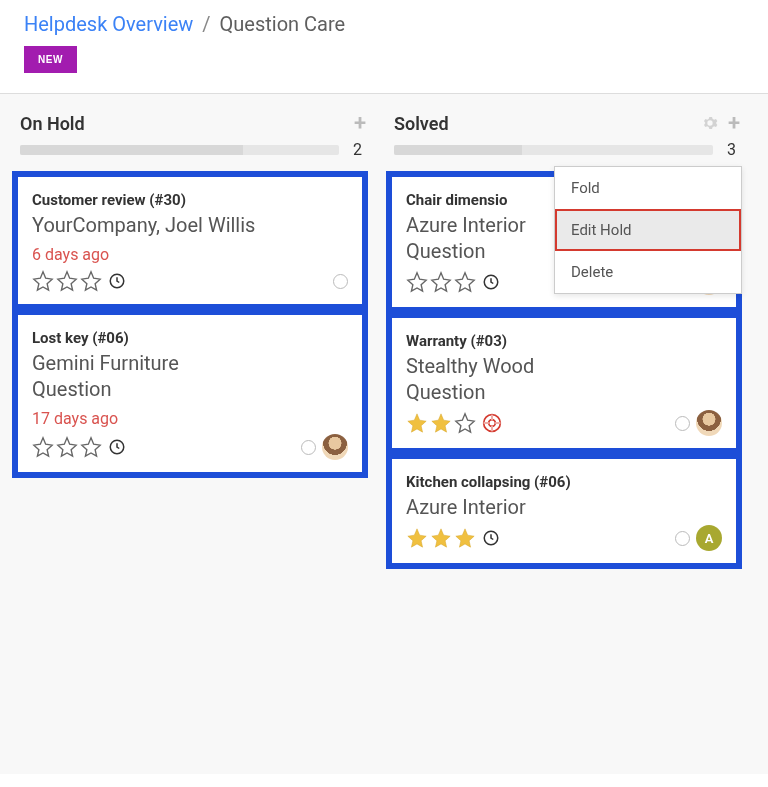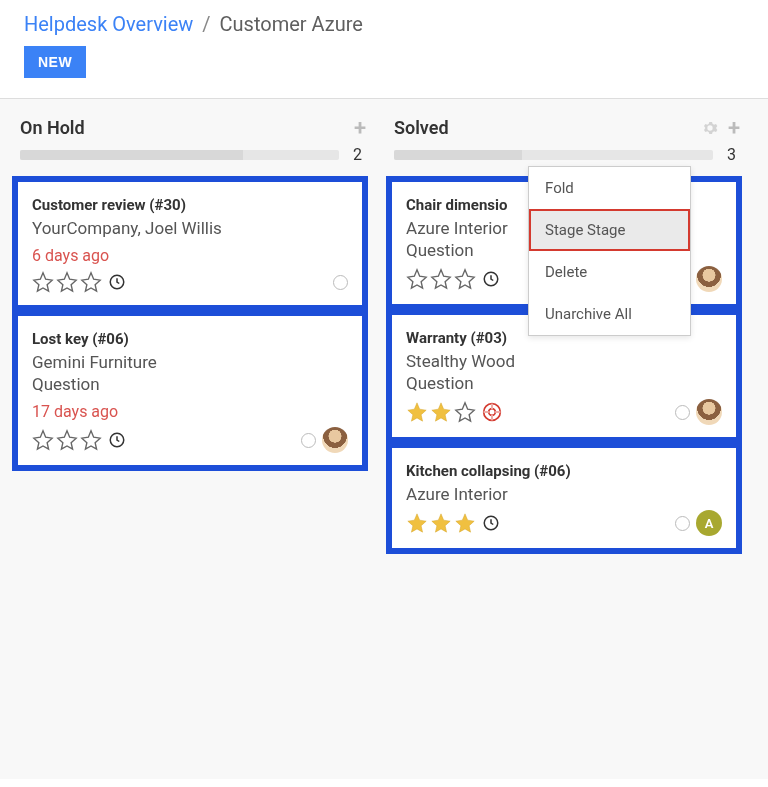--- a/index.html
+++ b/index.html
@@ -1,62 +1,62 @@
 <!DOCTYPE html>
 <html><head>
 <meta charset="utf-8">
 <style>
   * { box-sizing: border-box; margin: 0; padding: 0; }
   body { font-family: -apple-system, BlinkMacSystemFont, "Segoe UI", Roboto, sans-serif; background: #fff; width: 768px; }
   .header { padding: 12px 24px 8px; }
   .breadcrumb { font-size: 20px; color: #5f5f5f; margin-bottom: 10px; }
   .breadcrumb .link { color: #3b82f6; }
   .breadcrumb .sep { color: #888; margin: 0 4px; }
-  .new-btn { background: #3b82f6; color: #fff; border: none; padding: 8px 14px; font-weight: 700; font-size: 14px; letter-spacing: 0.5px; cursor: pointer; }
+  .new-btn { background: #a21caf; color: #fff; border: none; padding: 8px 14px; font-weight: 700; font-size: 10px; letter-spacing: 0.5px; cursor: pointer; }
   .divider { border: none; border-top: 1px solid #ddd; margin-top: 12px; }
   .board { display: flex; padding: 18px 10px 40px; gap: 14px; background: #f8f8f8; min-height: 680px; position: relative; }
   .column { width: 360px; }
-  .col-header { display: flex; justify-content: space-between; padding: 0 4px 6px 10px; }
+  .col-header { display: flex; align-items: center; justify-content: space-between; padding: 0 4px 6px 10px; }
   .col-title { font-size: 18px; font-weight: 600; color: #333; }
   .col-icons { display: flex; gap: 10px; align-items: center; color: #bbb; }
   .col-icons svg, .col-icons .plus { cursor: pointer; }
   .plus { font-size: 22px; color: #bbb; font-weight: 600; line-height: 1; }
   .progress-row { display: flex; align-items: center; gap: 14px; padding: 0 8px 12px 10px; }
   .progress-bar { flex: 1; height: 10px; background: #e6e6e6; border-radius: 2px; }
   .progress-fill { height: 100%; background: #d8d8d8; border-radius: 2px 0 0 2px; }
   .count { font-size: 16px; color: #333; }
   .cards { padding: 0 2px; }
   .card { background: #fff; border: 6px solid #1d4ed8; padding: 14px 14px 12px; margin-bottom: -1px; position: relative; }
   .card-title { font-size: 15px; font-weight: 700; color: #333; margin-bottom: 4px; }
-  .card-line { font-size: 17px; color: #555; margin-bottom: 2px; }
+  .card-line { font-size: 20px; color: #555; margin-bottom: 2px; }
   .card-sla { font-size: 16px; color: #d9534f; margin-top: 8px; }
   .card-foot { display: flex; align-items: center; justify-content: space-between; margin-top: 6px; }
   .stars { display: flex; gap: 2px; align-items: center; }
   .star { width: 22px; height: 22px; }
   .star-empty { fill: none; stroke: #666; stroke-width: 1.5; }
   .star-fill { fill: #f0c040; stroke: #d4a020; stroke-width: 0.5; }
   .clock { width: 18px; height: 18px; stroke: #333; fill: none; stroke-width: 2; margin-left: 4px; }
   .lifebuoy { width: 20px; height: 20px; margin-left: 4px; }
   .foot-right { display: flex; align-items: center; gap: 6px; }
   .circle { width: 15px; height: 15px; border: 1.5px solid #bbb; border-radius: 50%; background: #fff; }
   .avatar { width: 26px; height: 26px; border-radius: 50%; background: #c8b080; display: flex; align-items: center; justify-content: center; font-size: 13px; color: #fff; font-weight: 600; }
   .avatar.person { background: radial-gradient(circle at 50% 35%, #e8c8a0 30%, #8b6040 31%, #8b6040 55%, #f0d8b8 56%); }
   .avatar.letter-a { background: #a8a830; }
-  .dropdown { position: absolute; top: 166px; left: 528px; width: 163px; background: #fff; border: 1px solid #ccc; box-shadow: 0 2px 6px rgba(0,0,0,0.1); z-index: 10; }
+  .dropdown { position: absolute; top: 166px; left: 554px; width: 188px; background: #fff; border: 1px solid #ccc; box-shadow: 0 2px 6px rgba(0,0,0,0.1); z-index: 10; }
   .dropdown-item { padding: 12px 16px; font-size: 15px; color: #555; cursor: pointer; }
   .dropdown-item.highlighted { background: #eaeaea; outline: 2px solid #d43a2f; outline-offset: -2px; }
 </style>
 </head>
 <body>
 
 <div class="header">
   <div class="breadcrumb">
     <span class="link">Helpdesk Overview</span>
     <span class="sep">/</span>
-    <span>Customer Azure</span>
+    <span>Question Care</span>
   </div>
   <button class="new-btn">NEW</button>
 </div>
 <hr class="divider">
 
 <div class="board" id="board">
     <div class="column">
     <div class="col-header">
       <div class="col-title">On Hold</div>
       <div class="col-icons">
@@ -225,16 +225,15 @@
           <div class="avatar letter-a">A</div>
         </div>
       </div>
     </div>
       </div>
     </div>
   </div>
 
 <div class="dropdown" id="dropdown">
     <div class="dropdown-item">Fold</div>
-    <div class="dropdown-item highlighted">Stage Stage</div>
+    <div class="dropdown-item highlighted">Edit Hold</div>
     <div class="dropdown-item">Delete</div>
-    <div class="dropdown-item">Unarchive All</div>
   </div>
 
 </body></html>

